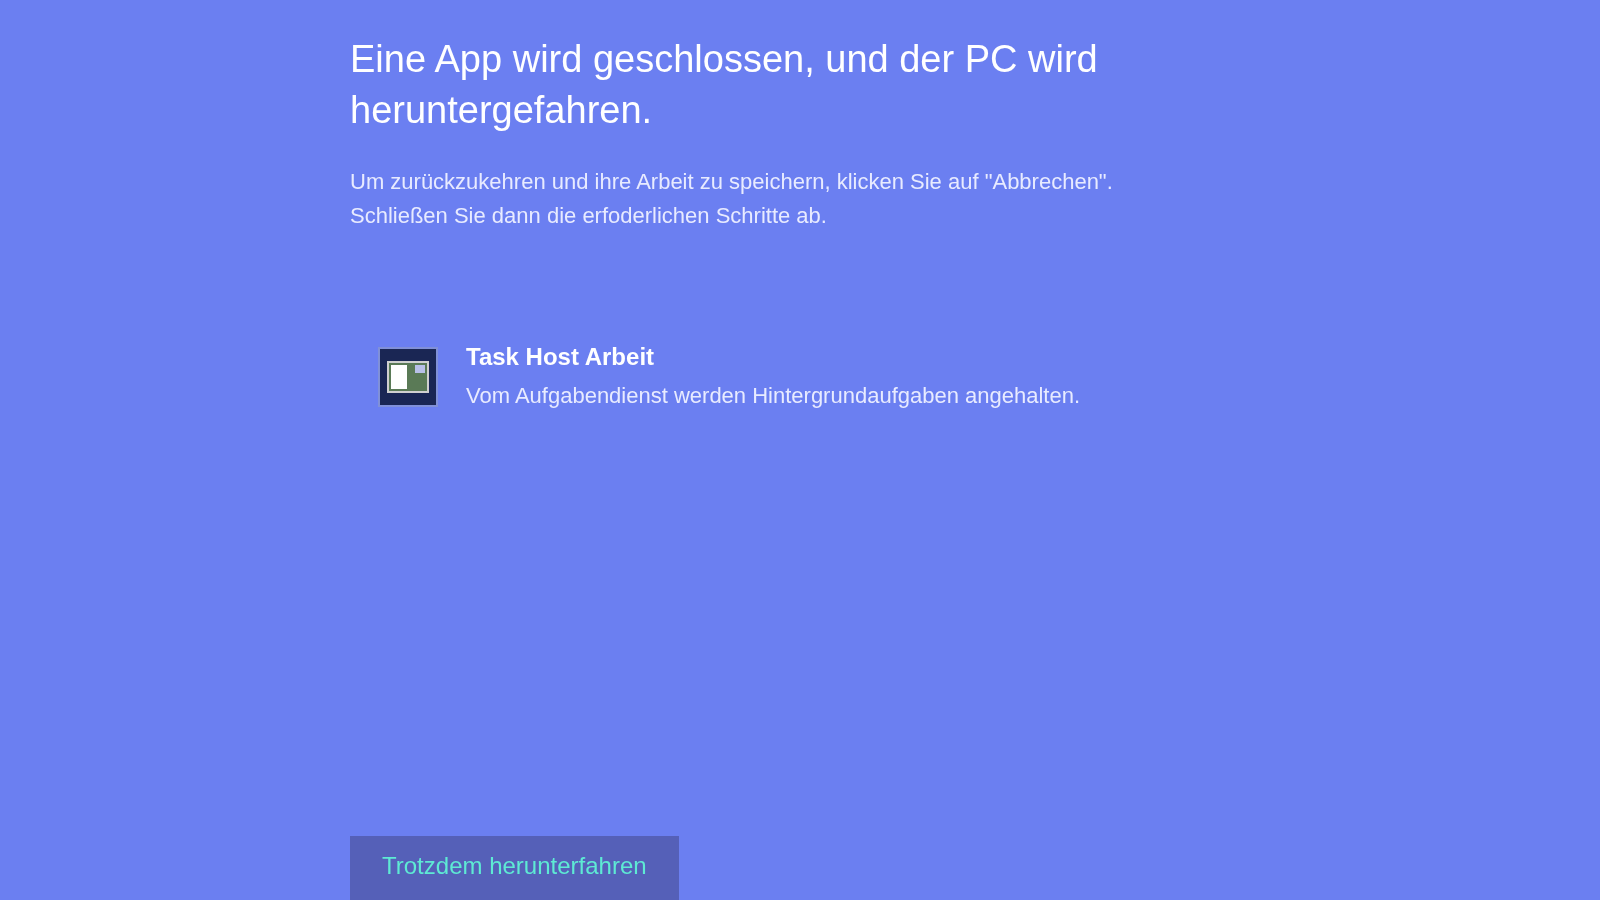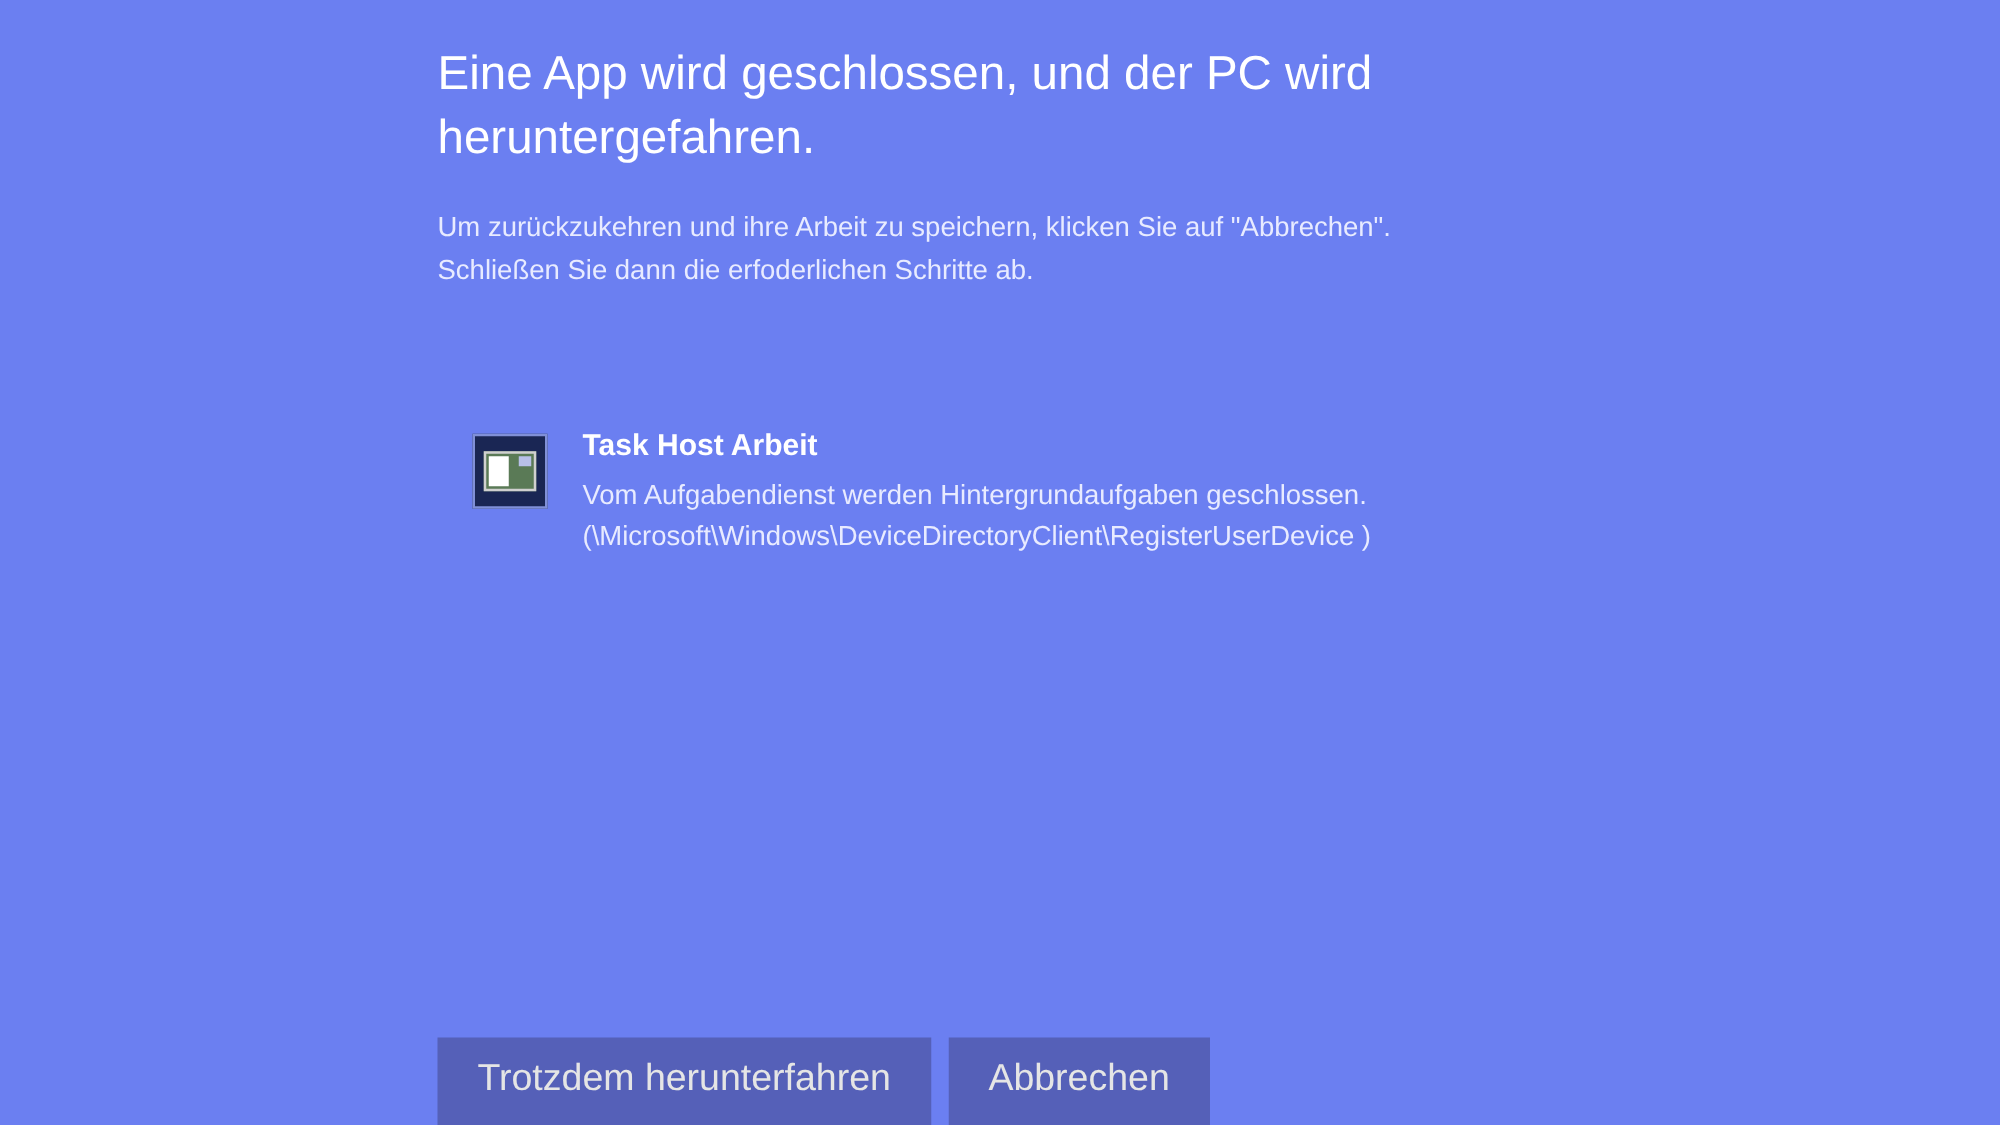--- a/index.html
+++ b/index.html
@@ -118,24 +118,24 @@
     .button-bar {
       position: absolute;
       bottom: 0;
       left: 350px;
       display: flex;
       gap: 14px;
     }
     
     .action-button {
       background-color: #5560b8;
-      color: #e5e5e5;
+      color: #5eead4;
       border: none;
       font-family: inherit;
-      font-size: 30px;
+      font-size: 24px;
       font-weight: 300;
       padding: 16px 32px 20px 32px;
       cursor: pointer;
       text-align: left;
     }
   </style>
 </head>
 <body>
 
 <div class="content">
@@ -145,23 +145,21 @@
     <div>Schließen Sie dann die erfoderlichen Schritte ab.</div>
   </div>
 
   <div class="app-list">
     <div class="app-item">
       <div class="app-icon">
         <div class="app-icon-inner"></div>
       </div>
       <div class="app-text">
         <div class="app-name">Task Host Arbeit</div>
-        <div class="app-desc">Vom Aufgabendienst werden Hintergrundaufgaben geschlossen.</div>
-        <div class="app-path">(\Microsoft\Windows\DeviceDirectoryClient\RegisterUserDevice )</div>
+        <div class="app-desc">Vom Aufgabendienst werden Hintergrundaufgaben angehalten.</div>
       </div>
     </div>
   </div>
 </div>
 
 <div class="button-bar">
   <button class="action-button">Trotzdem herunterfahren</button>
-  <button class="action-button">Abbrechen</button>
 </div>
 
 </body></html>

